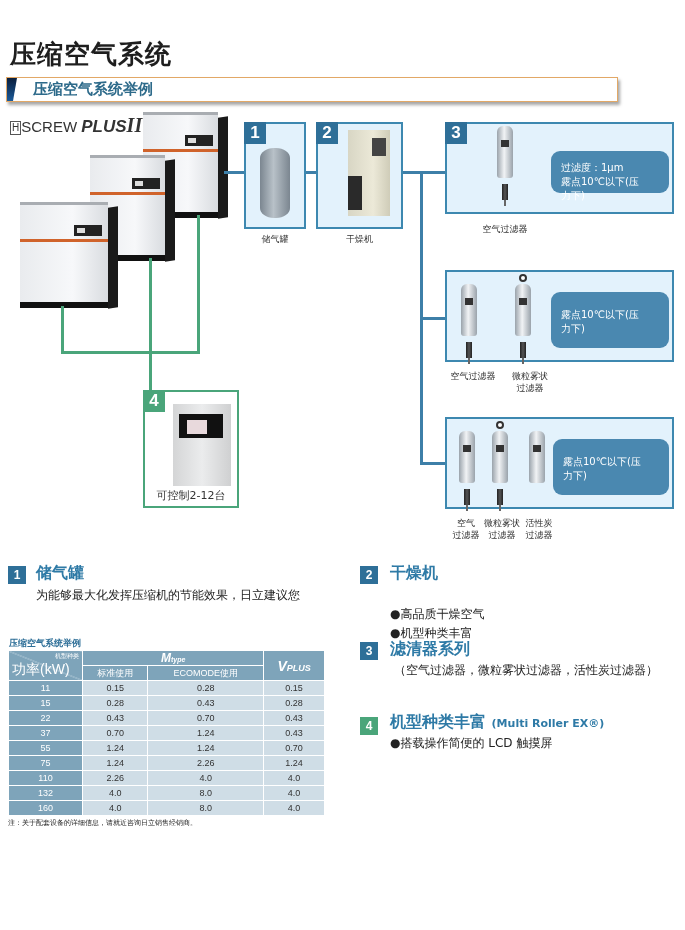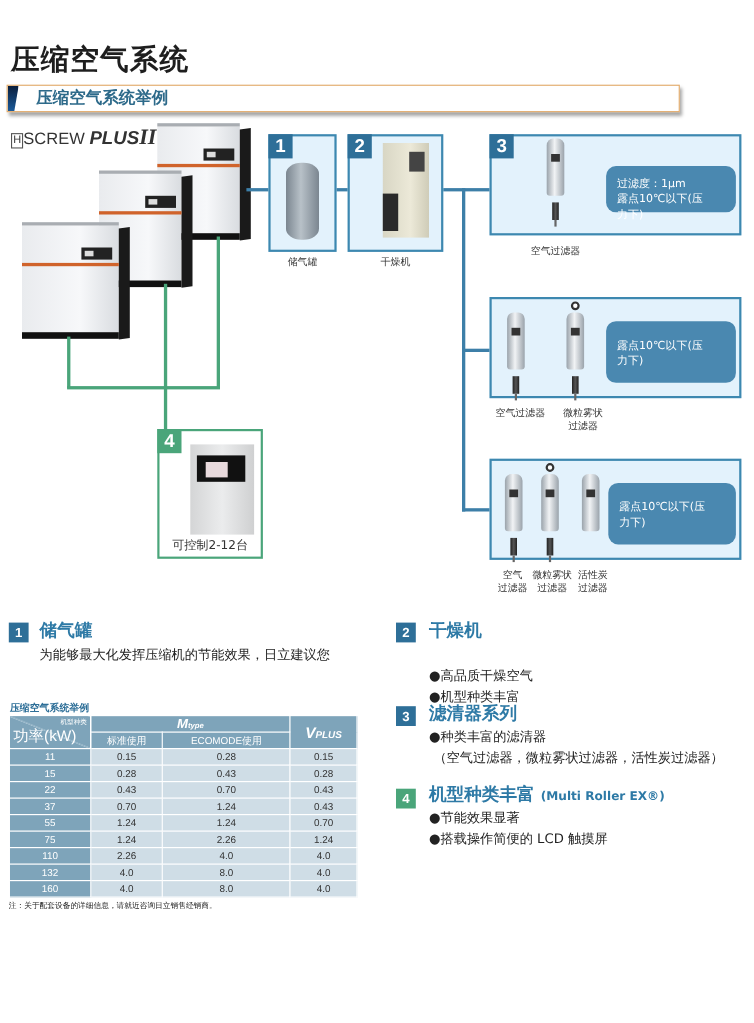--- a/index.html
+++ b/index.html
@@ -292,25 +292,23 @@
 <div class="sec-num" style="left:360px;top:566px;">2</div>
 <div class="sec-head" style="left:390px;top:563px;">干燥机</div>
 <div class="bullet-list" style="left:390px;top:585px;margin-top:20px;">
   <div>●高品质干燥空气</div>
   <div>●机型种类丰富</div>
 </div>
 
 <div class="sec-num" style="left:360px;top:642px;">3</div>
 <div class="sec-head" style="left:390px;top:639px;">滤清器系列</div>
 <div class="bullet-list" style="left:390px;top:661px;">
-  <div>●种类丰富的滤清器</div>
   <div style="padding-left:4px;">（空气过滤器，微粒雾状过滤器，活性炭过滤器）</div>
 </div>
 
 <div class="sec-num green" style="left:360px;top:717px;">4</div>
 <div class="sec-head" style="left:390px;top:712px;">
   <span>机型种类丰富</span>
   <span class="sub">(Multi Roller EX®)</span>
 </div>
 <div class="bullet-list" style="left:390px;top:734px;">
-  <div>●节能效果显著</div>
   <div>●搭载操作简便的 LCD 触摸屏</div>
 </div>
 
 </body></html>

